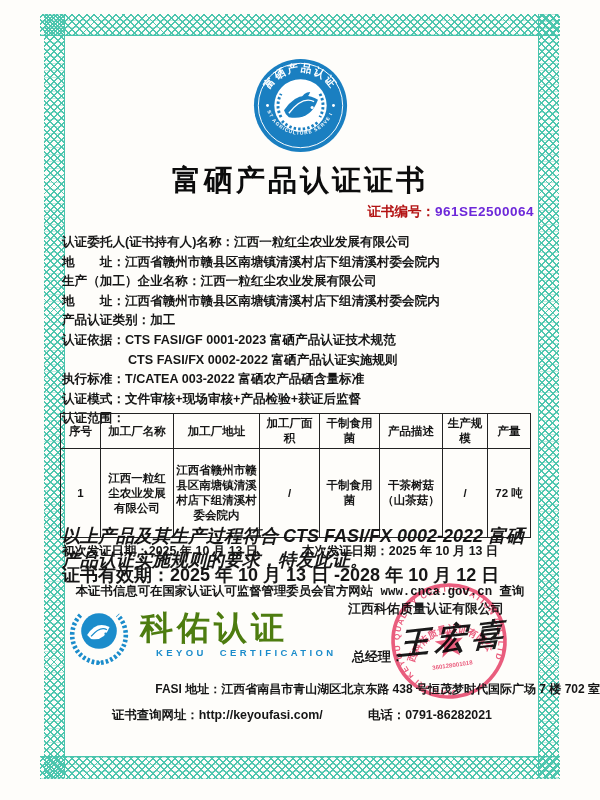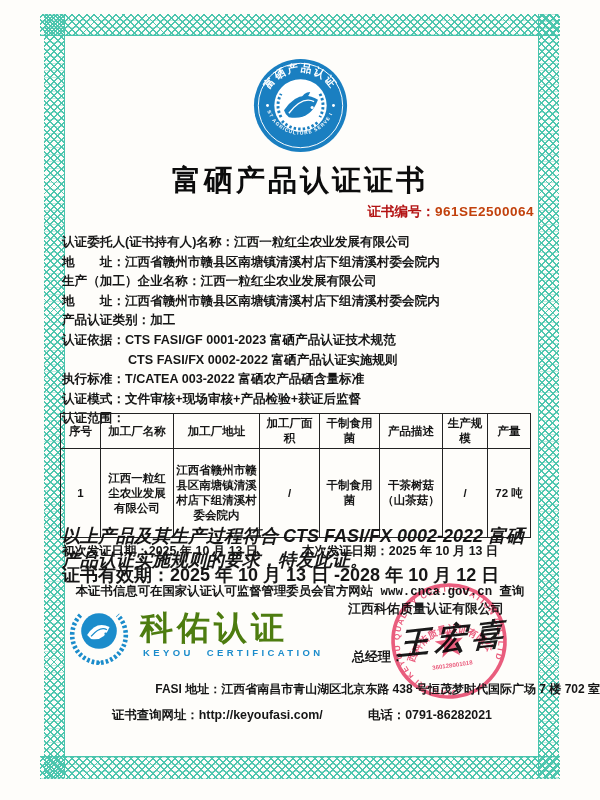--- a/index.html
+++ b/index.html
@@ -23,21 +23,21 @@
   .bs-left{left:44px;top:14px;width:20px;height:764px;border-right:1.6px solid #48c4ac;}
   .bs-right{left:538px;top:14px;width:20px;height:764px;border-left:1.6px solid #48c4ac;}
 
   
   .emblem{left:252px;top:57px;width:97px;height:97px;}
   
   .title{left:0;right:0;top:161px;text-align:center;font-size:29px;font-weight:800;letter-spacing:3px;color:#0c0c0c;}
   
   .certno{right:66px;top:203px;font-size:13.5px;font-weight:800;}
   .certno .lbl{color:#b31212;}
-  .certno .val{color:#c2410c;letter-spacing:.5px;}
+  .certno .val{color:#6d28d9;letter-spacing:.5px;}
 
   
   .fields{left:62px;top:233px;width:478px;font-size:12.6px;font-weight:700;line-height:19.6px;}
   .fields .cont{padding-left:66px;}
   
   table.scope{position:absolute;left:60px;top:413px;width:470px;border-collapse:collapse;table-layout:fixed;}
   table.scope th,table.scope td{
     border:1.2px solid #222;font-size:11.5px;font-weight:700;color:#161616;
     text-align:center;vertical-align:middle;padding:2px 2px;line-height:15px;
   }
@@ -47,21 +47,21 @@
 
   .decl{left:62px;top:524px;width:478px;font-size:18px;font-weight:700;font-style:italic;}
   .dates1{left:62px;top:543px;width:478px;font-size:12.4px;font-weight:700;}
   .dates1 .second{position:absolute;left:240px;}
   .dates2{left:62px;top:563px;width:478px;font-size:18px;font-weight:700;}
   .cnca{left:0;right:0;top:583px;text-align:center;font-size:12.4px;font-weight:700;font-family:Liberation Mono, monospace;}
 
   
   .keyou-emblem{left:66px;top:602px;width:66px;height:66px;}
   .keyou-name{left:140px;top:606px;font-size:33px;font-weight:800;color:#4d7c0f;letter-spacing:4px;}
-  .keyou-sub{left:143px;top:647px;font-size:9.5px;font-weight:800;color:#1b8ccb;letter-spacing:3.4px;}
+  .keyou-sub{left:156px;top:647px;font-size:9.5px;font-weight:800;color:#1b8ccb;letter-spacing:3.4px;}
   .issuer-company{left:348px;top:600px;font-size:13px;font-weight:700;color:#1c1c1c;}
   .signer{left:352px;top:648px;font-size:13px;font-weight:700;}
   .signature{left:398px;top:618px;font-size:31px;font-weight:700;color:#1a1a1a;
     font-style:italic;transform:rotate(-6deg) skewX(-8deg);letter-spacing:6px;}
   .seal{left:388px;top:580px;width:122px;height:122px;opacity:.88;mix-blend-mode:multiply;}
 
   
   .fasi{left:0;right:0;top:681px;text-align:right;font-size:12px;font-weight:700;}
   .query{left:0;right:0;top:707px;font-size:12.4px;font-weight:700;}
   .query .q1{position:absolute;left:112px;}

